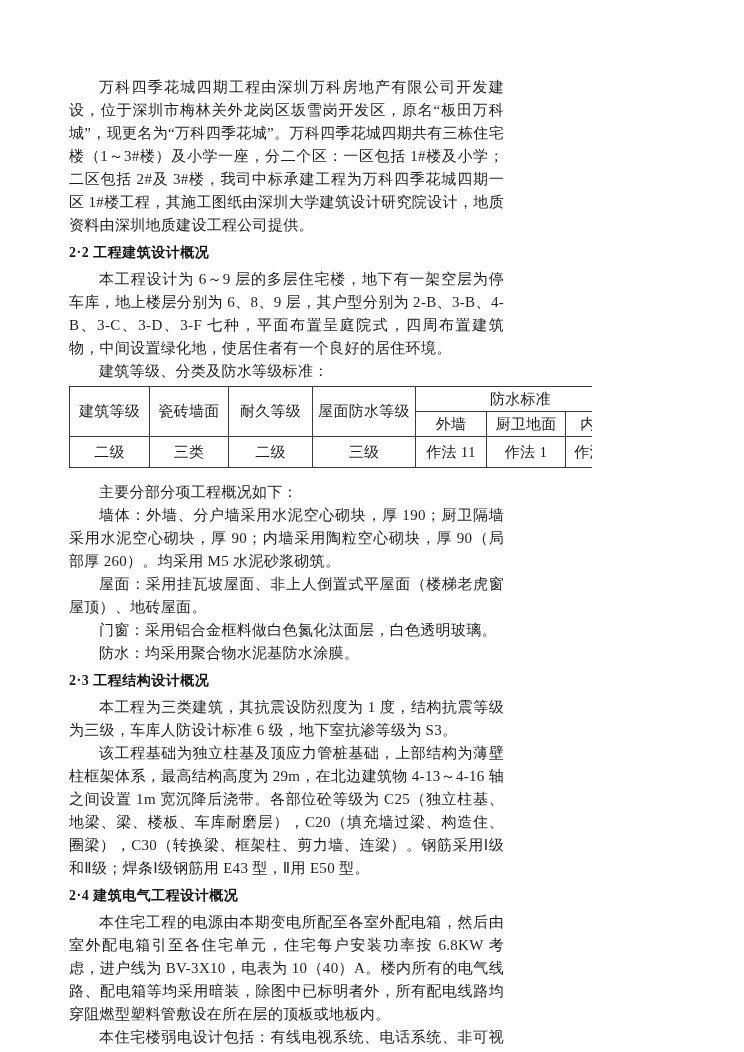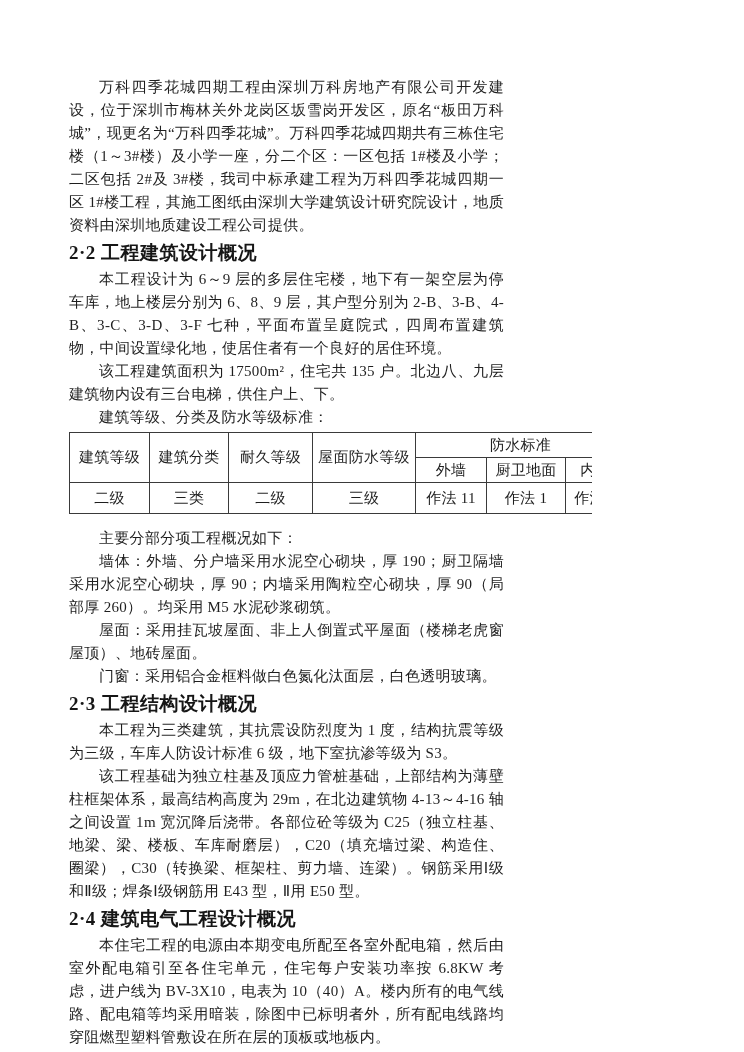--- a/index.html
+++ b/index.html
@@ -22,21 +22,21 @@
     font-size: 15px;
     line-height: 23px;
     letter-spacing: 0.3px;
     text-align: justify;
     margin: 0;
   }
   .indent {
     text-indent: 2em;
   }
   h2.sec-heading {
-    font-size: 19px;
+    font-size: 14px;
     line-height: 29px;
     font-weight: bold;
     letter-spacing: 0.5px;
     margin: 1px 0 1px 0;
     color: #161616;
   }
   table.spec-table {
     border-collapse: collapse;
     table-layout: fixed;
     width: 556px;
@@ -58,38 +58,37 @@
 <body>
 
 <div class="page">
 
   <p class="body-text indent">万科四季花城四期工程由深圳万科房地产有限公司开发建设，位于深圳市梅林关外龙岗区坂雪岗开发区，原名“板田万科城”，现更名为“万科四季花城”。万科四季花城四期共有三栋住宅楼（1～3#楼）及小学一座，分二个区：一区包括 1#楼及小学；二区包括 2#及 3#楼，我司中标承建工程为万科四季花城四期一区 1#楼工程，其施工图纸由深圳大学建筑设计研究院设计，地质资料由深圳地质建设工程公司提供。</p>
 
   <h2 class="sec-heading">2·2 工程建筑设计概况</h2>
 
   <p class="body-text indent">本工程设计为 6～9 层的多层住宅楼，地下有一架空层为停车库，地上楼层分别为 6、8、9 层，其户型分别为 2-B、3-B、4-B、3-C、3-D、3-F 七种，平面布置呈庭院式，四周布置建筑物，中间设置绿化地，使居住者有一个良好的居住环境。</p>
 
-  <p class="body-text indent">该工程建筑面积为 17500m²，住宅共 135 户。北边八、九层建筑物内设有三台电梯，供住户上、下。</p>
 
   <p class="body-text indent">建筑等级、分类及防水等级标准：</p>
 
   <table class="spec-table">
     <colgroup>
       <col style="width:80px">
       <col style="width:79px">
       <col style="width:84px">
       <col style="width:103px">
       <col style="width:71px">
       <col style="width:79px">
       <col style="width:60px">
     </colgroup>
     <tbody>
         <tr class="hdr-row">
       <td rowspan="2">建筑等级</td>
-      <td rowspan="2">建筑分类</td>
+      <td rowspan="2">瓷砖墙面</td>
       <td rowspan="2">耐久等级</td>
       <td rowspan="2">屋面防水等级</td>
       <td colspan="3">防水标准</td>
     </tr>
     <tr class="hdr-row">
       <td>外墙</td>
       <td>厨卫地面</td>
       <td>内墙</td>
     </tr>
     <tr class="data-row">
@@ -101,20 +100,21 @@
       <td>作法 1</td>
       <td>作法 1</td>
     </tr>
   </tbody>
     </table>
 
   <p class="body-text indent">主要分部分项工程概况如下：</p>
   <p class="body-text indent">墙体：外墙、分户墙采用水泥空心砌块，厚 190；厨卫隔墙采用水泥空心砌块，厚 90；内墙采用陶粒空心砌块，厚 90（局部厚 260）。均采用 M5 水泥砂浆砌筑。</p>
   <p class="body-text indent">屋面：采用挂瓦坡屋面、非上人倒置式平屋面（楼梯老虎窗屋顶）、地砖屋面。</p>
   <p class="body-text indent">门窗：采用铝合金框料做白色氮化汰面层，白色透明玻璃。</p>
+  <p class="body-text indent">防水：均采用聚合物水泥基防水涂膜。</p>
 
   <h2 class="sec-heading">2·3 工程结构设计概况</h2>
 
   <p class="body-text indent">本工程为三类建筑，其抗震设防烈度为 1 度，结构抗震等级为三级，车库人防设计标准 6 级，地下室抗渗等级为 S3。</p>
   <p class="body-text indent">该工程基础为独立柱基及顶应力管桩基础，上部结构为薄壁柱框架体系，最高结构高度为 29m，在北边建筑物 4-13～4-16 轴之间设置 1m 宽沉降后浇带。各部位砼等级为 C25（独立柱基、地梁、梁、楼板、车库耐磨层），C20（填充墙过梁、构造住、圈梁），C30（转换梁、框架柱、剪力墙、连梁）。钢筋采用Ⅰ级和Ⅱ级；焊条Ⅰ级钢筋用 E43 型，Ⅱ用 E50 型。</p>
 
   <h2 class="sec-heading">2·4 建筑电气工程设计概况</h2>
 
   <p class="body-text indent">本住宅工程的电源由本期变电所配至各室外配电箱，然后由室外配电箱引至各住宅单元，住宅每户安装功率按 6.8KW 考虑，进户线为 BV-3X10，电表为 10（40）A。楼内所有的电气线路、配电箱等均采用暗装，除图中已标明者外，所有配电线路均穿阻燃型塑料管敷设在所在层的顶板或地板内。</p>
   <p class="body-text indent">本住宅楼弱电设计包括：有线电视系统、电话系统、非可视对讲系统、安居防盗</p>

